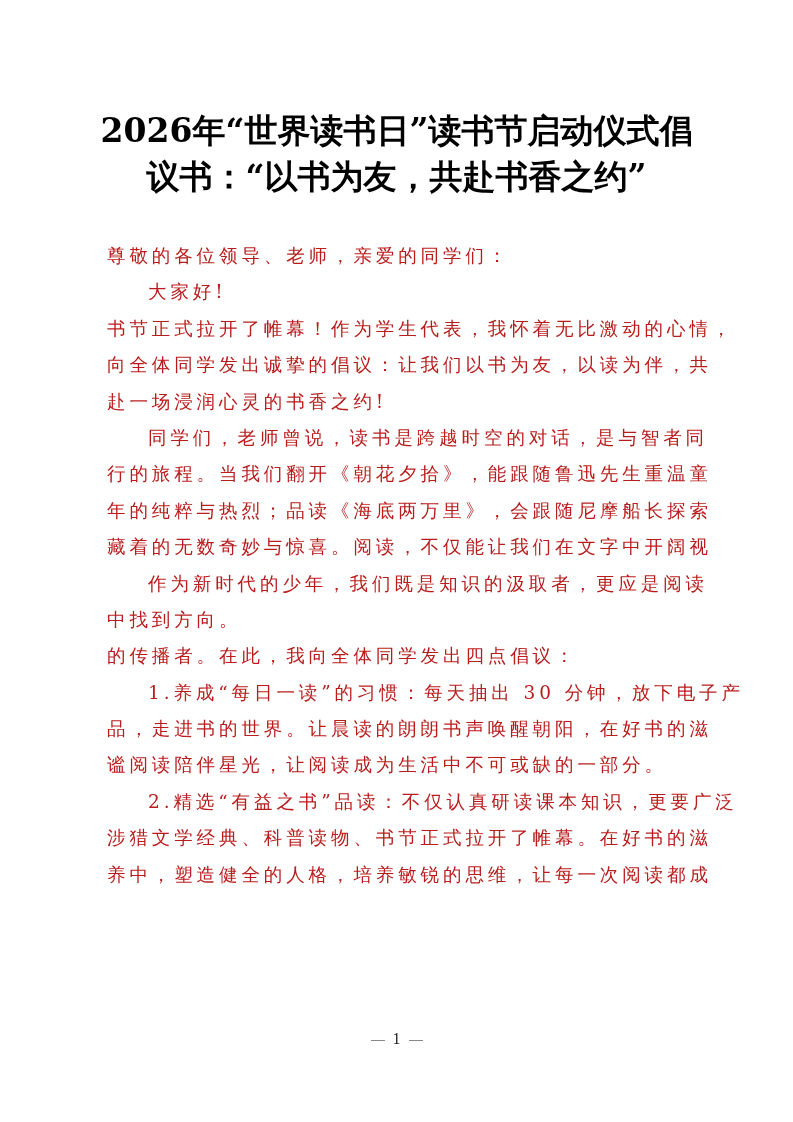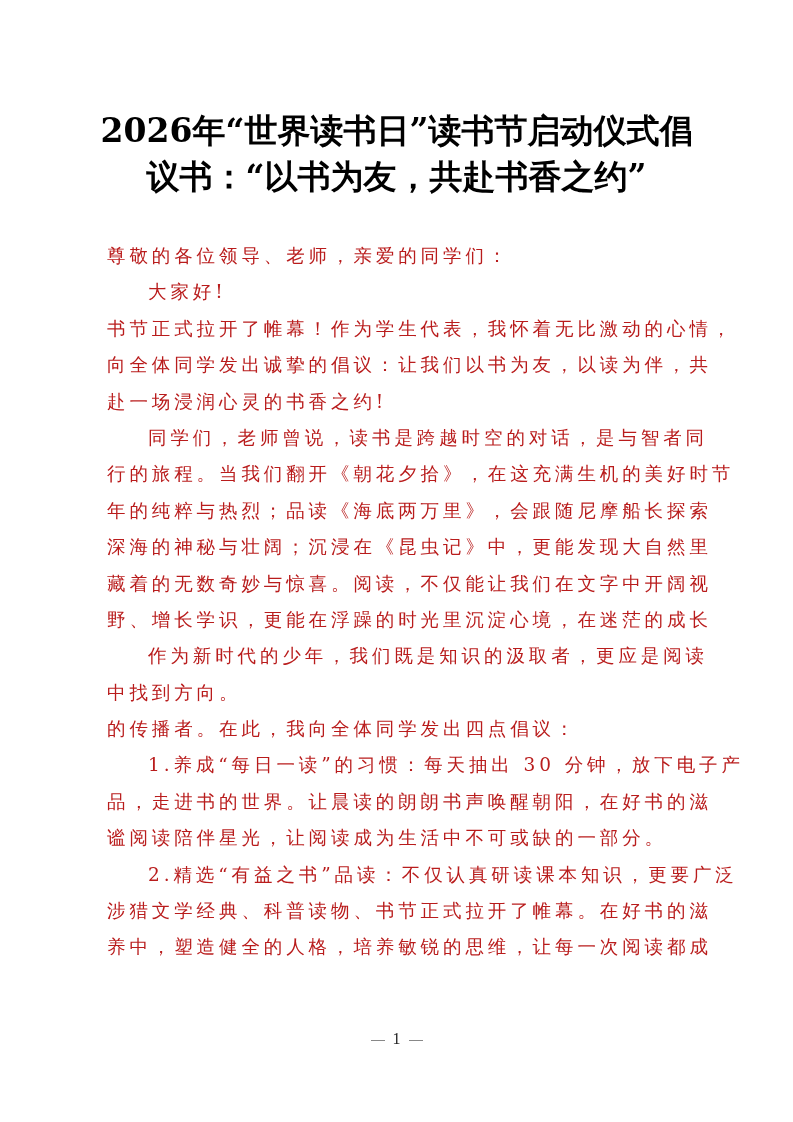--- a/index.html
+++ b/index.html
@@ -35,25 +35,23 @@
     <span class="line">议书：“以书为友，共赴书香之约”</span>
   </div>
 
   <div class="body">
     <span class="ln">尊敬的各位领导、老师，亲爱的同学们：</span>
     <span class="ln indent">大家好!</span>
     <span class="ln">书节正式拉开了帷幕！作为学生代表，我怀着无比激动的心情，</span>
     <span class="ln">向全体同学发出诚挚的倡议：让我们以书为友，以读为伴，共</span>
     <span class="ln">赴一场浸润心灵的书香之约!</span>
     <span class="ln indent">同学们，老师曾说，读书是跨越时空的对话，是与智者同</span>
-    <span class="ln">行的旅程。当我们翻开《朝花夕拾》，在这充满生机的美好时节</span>
+    <span class="ln">行的旅程。当我们翻开《朝花夕拾》，能跟随鲁迅先生重温童</span>
     <span class="ln">年的纯粹与热烈；品读《海底两万里》，会跟随尼摩船长探索</span>
-    <span class="ln">深海的神秘与壮阔；沉浸在《昆虫记》中，更能发现大自然里</span>
     <span class="ln">藏着的无数奇妙与惊喜。阅读，不仅能让我们在文字中开阔视</span>
-    <span class="ln">野、增长学识，更能在浮躁的时光里沉淀心境，在迷茫的成长</span>
     <span class="ln indent">作为新时代的少年，我们既是知识的汲取者，更应是阅读</span>
     <span class="ln">中找到方向。</span>
     <span class="ln">的传播者。在此，我向全体同学发出四点倡议：</span>
     <span class="ln indent">1.养成“每日一读”的习惯：每天抽出 30 分钟，放下电子产</span>
     <span class="ln">品，走进书的世界。让晨读的朗朗书声唤醒朝阳，在好书的滋</span>
     <span class="ln">谧阅读陪伴星光，让阅读成为生活中不可或缺的一部分。</span>
     <span class="ln indent">2.精选“有益之书”品读：不仅认真研读课本知识，更要广泛</span>
     <span class="ln">涉猎文学经典、科普读物、书节正式拉开了帷幕。在好书的滋</span>
     <span class="ln">养中，塑造健全的人格，培养敏锐的思维，让每一次阅读都成</span>
   </div>

